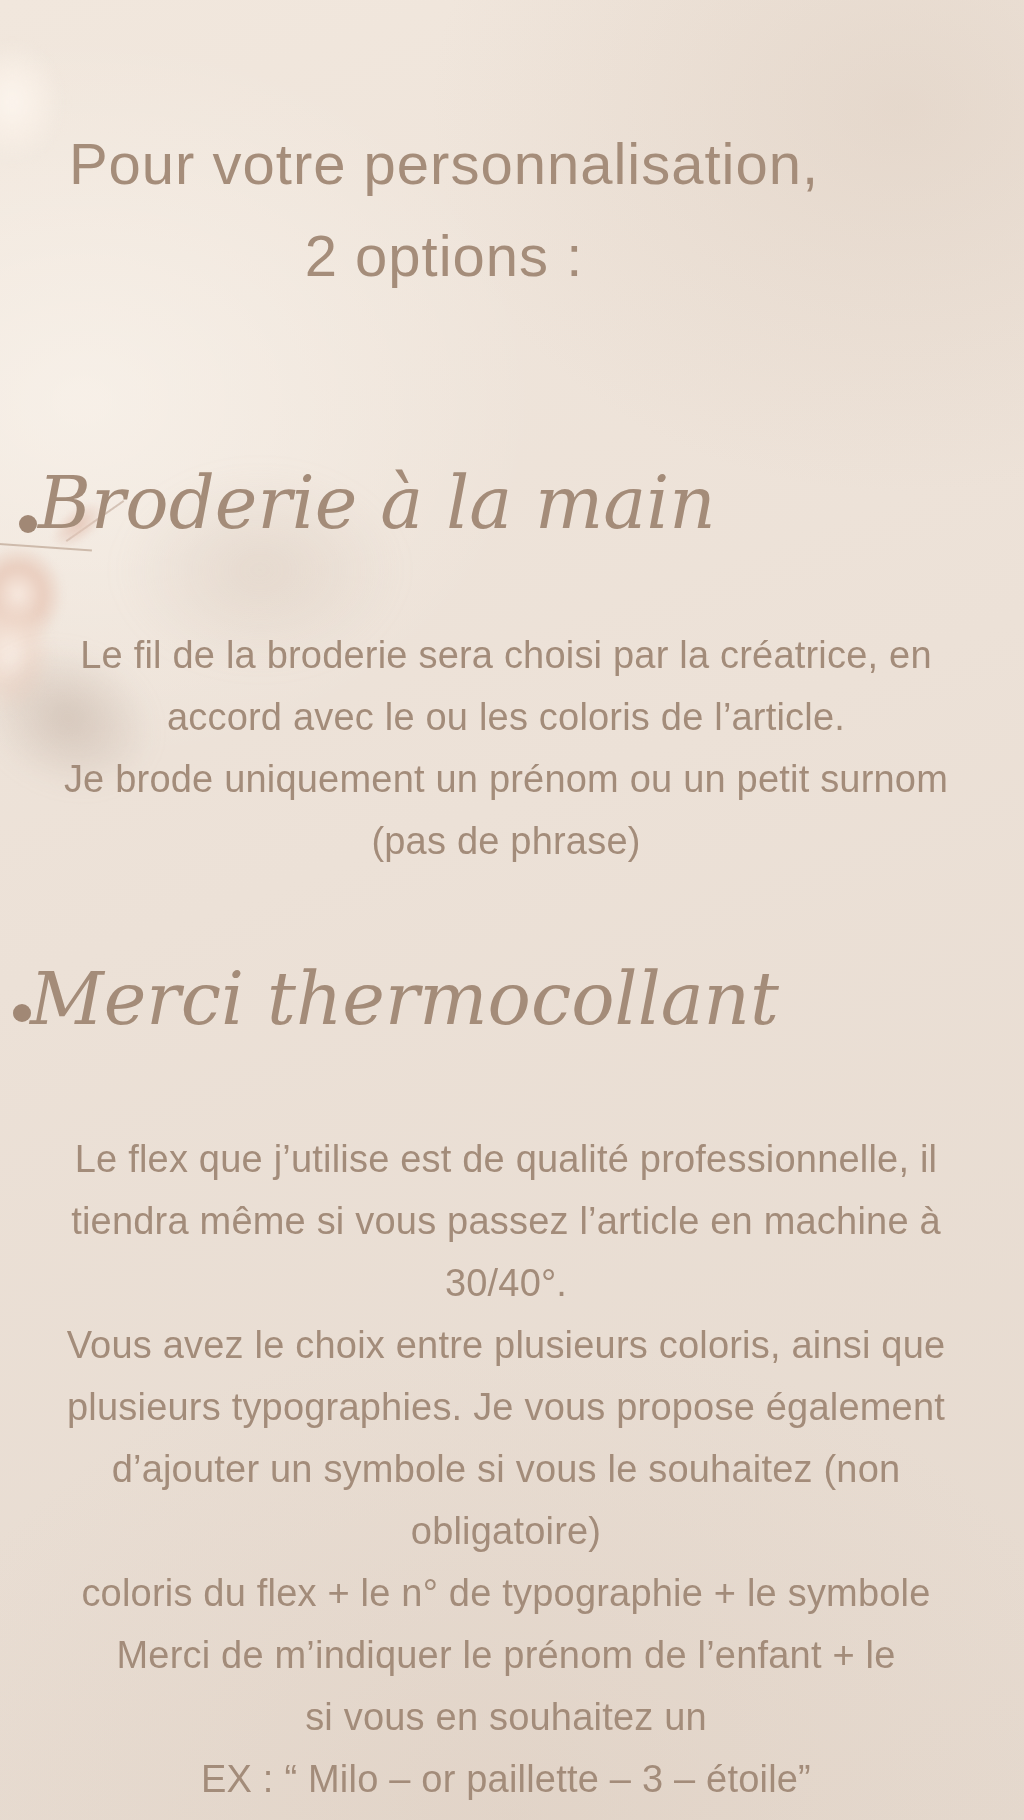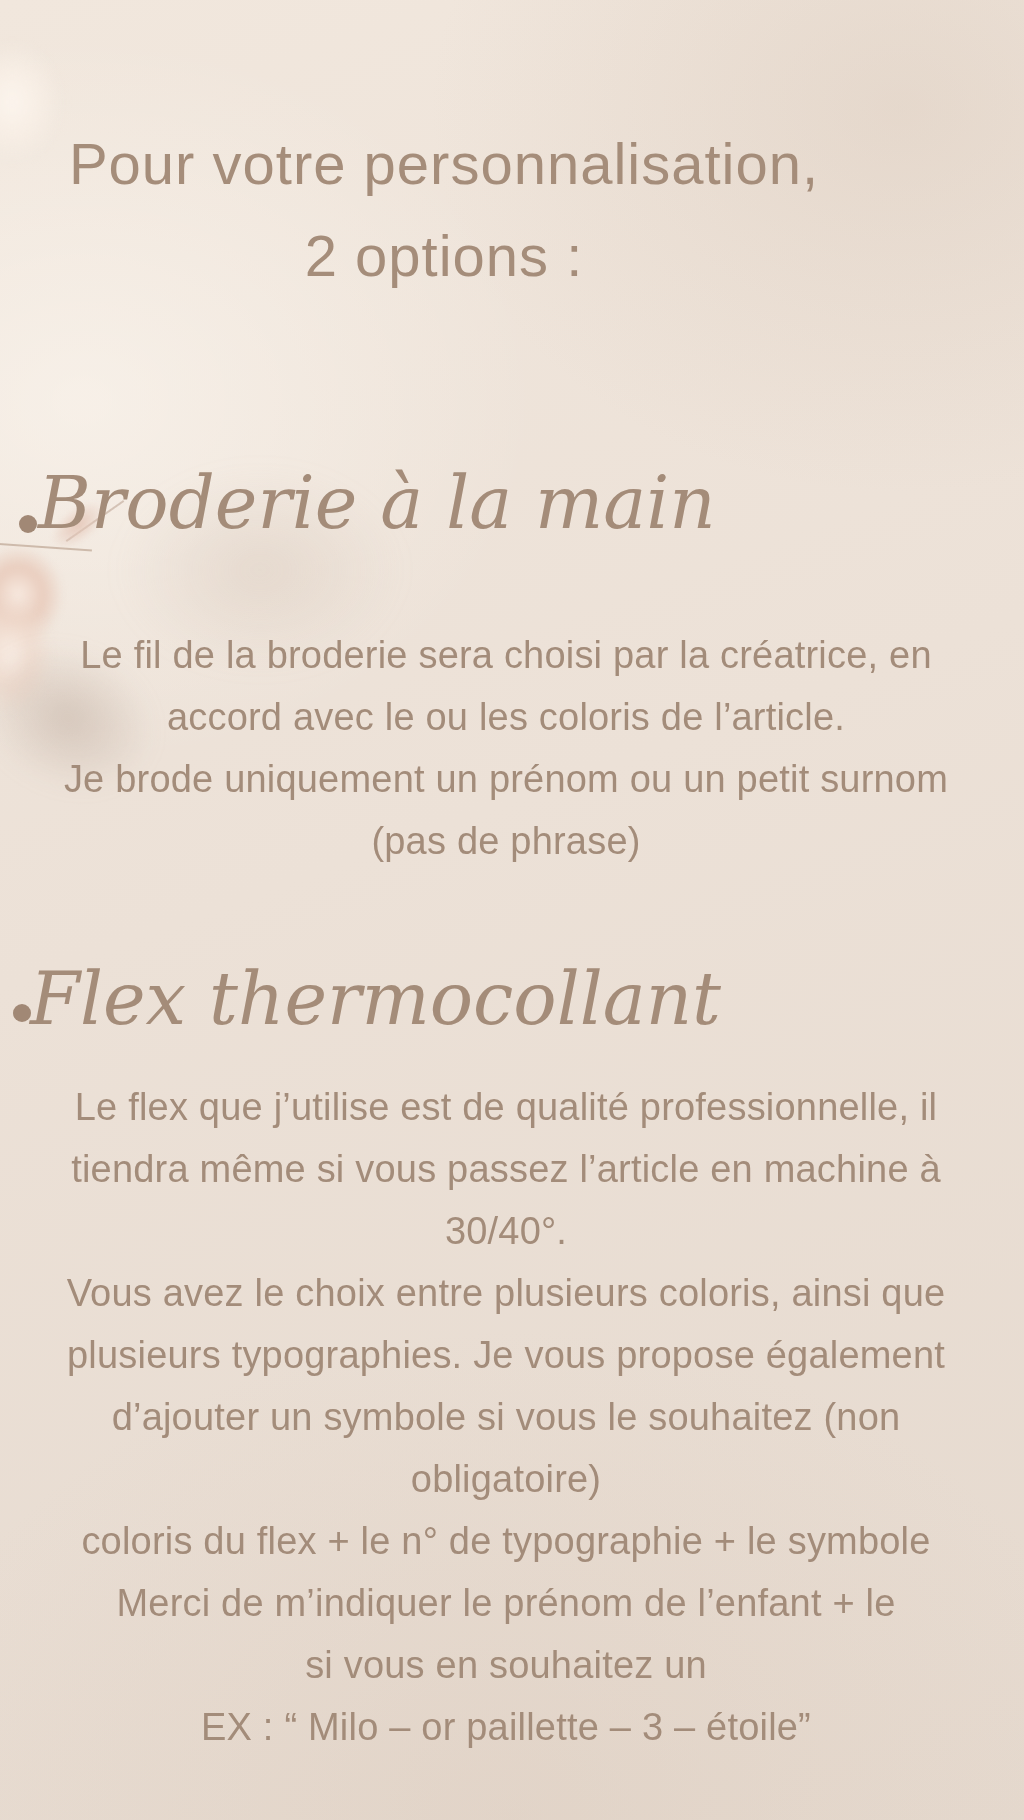--- a/index.html
+++ b/index.html
@@ -57,21 +57,21 @@
     position: absolute;
     left: 0;
     width: 1024px;
     text-align: center;
     font-size: 38px;
     line-height: 62px;
     letter-spacing: 0.2px;
     color: #a38c7a;
   }
   #para-1 { top: 624px; }
-  #para-2 { top: 1076px; }
+  #para-2 { top: 1128px; }
   .body-line { width: 1012px; }
 
   
   .deco { position: absolute; pointer-events: none; }
   #fluff-top {
     left: -38px; top: 42px; width: 100px; height: 120px; border-radius: 50%;
     background: radial-gradient(closest-side, #fbf4ed 0%, rgba(249,240,231,0.85) 45%, rgba(242,230,219,0) 100%);
     filter: blur(6px);
   }
   #tail-spike {
@@ -134,21 +134,21 @@
 <div class="bullet" id="bullet-1"></div>
 <div class="script-heading" id="heading-1">Broderie à la main</div>
 <div class="body-block" id="para-1">
   <div class="body-line">Le fil de la broderie sera choisi par la créatrice, en</div>
   <div class="body-line">accord avec le ou les coloris de l’article.</div>
   <div class="body-line">Je brode uniquement un prénom ou un petit surnom</div>
   <div class="body-line">(pas de phrase)</div>
 </div>
 
 <div class="bullet" id="bullet-2"></div>
-<div class="script-heading" id="heading-2">Flex thermocollant</div>
+<div class="script-heading" id="heading-2">Merci thermocollant</div>
 <div class="body-block" id="para-2">
   <div class="body-line">Le flex que j’utilise est de qualité professionnelle, il</div>
   <div class="body-line">tiendra même si vous passez l’article en machine à</div>
   <div class="body-line">30/40°.</div>
   <div class="body-line">Vous avez le choix entre plusieurs coloris, ainsi que</div>
   <div class="body-line">plusieurs typographies. Je vous propose également</div>
   <div class="body-line">d’ajouter un symbole si vous le souhaitez (non</div>
   <div class="body-line">obligatoire)</div>
   <div class="body-line">coloris du flex + le n° de typographie + le symbole</div>
   <div class="body-line">Merci de m’indiquer le prénom de l’enfant + le</div>

